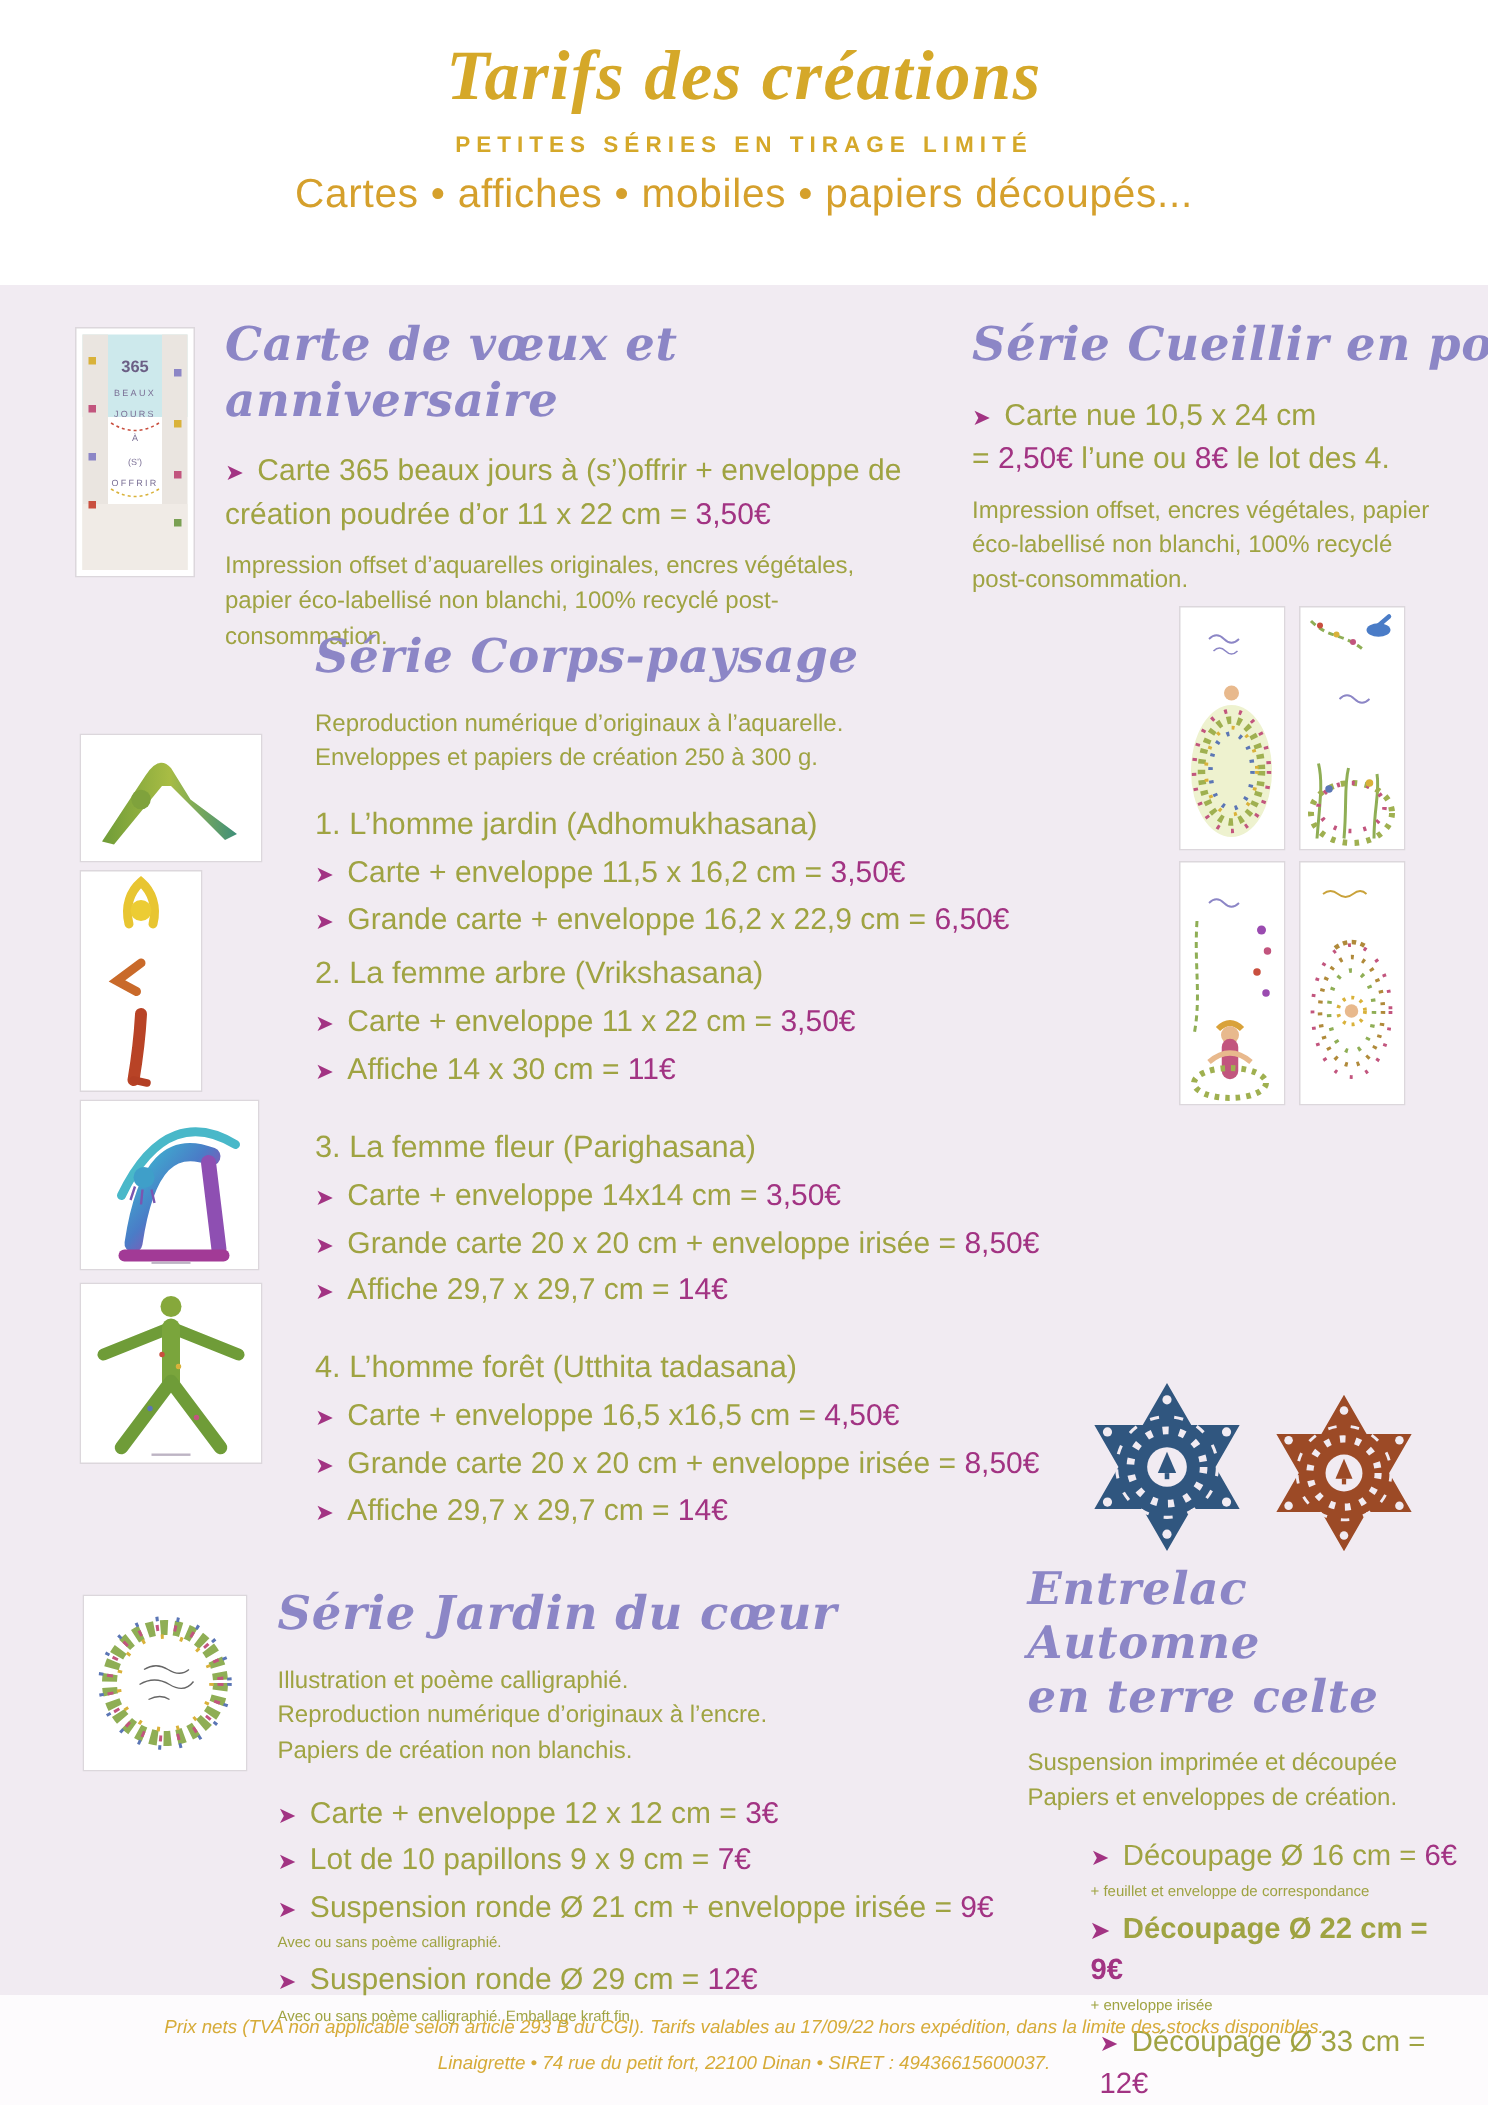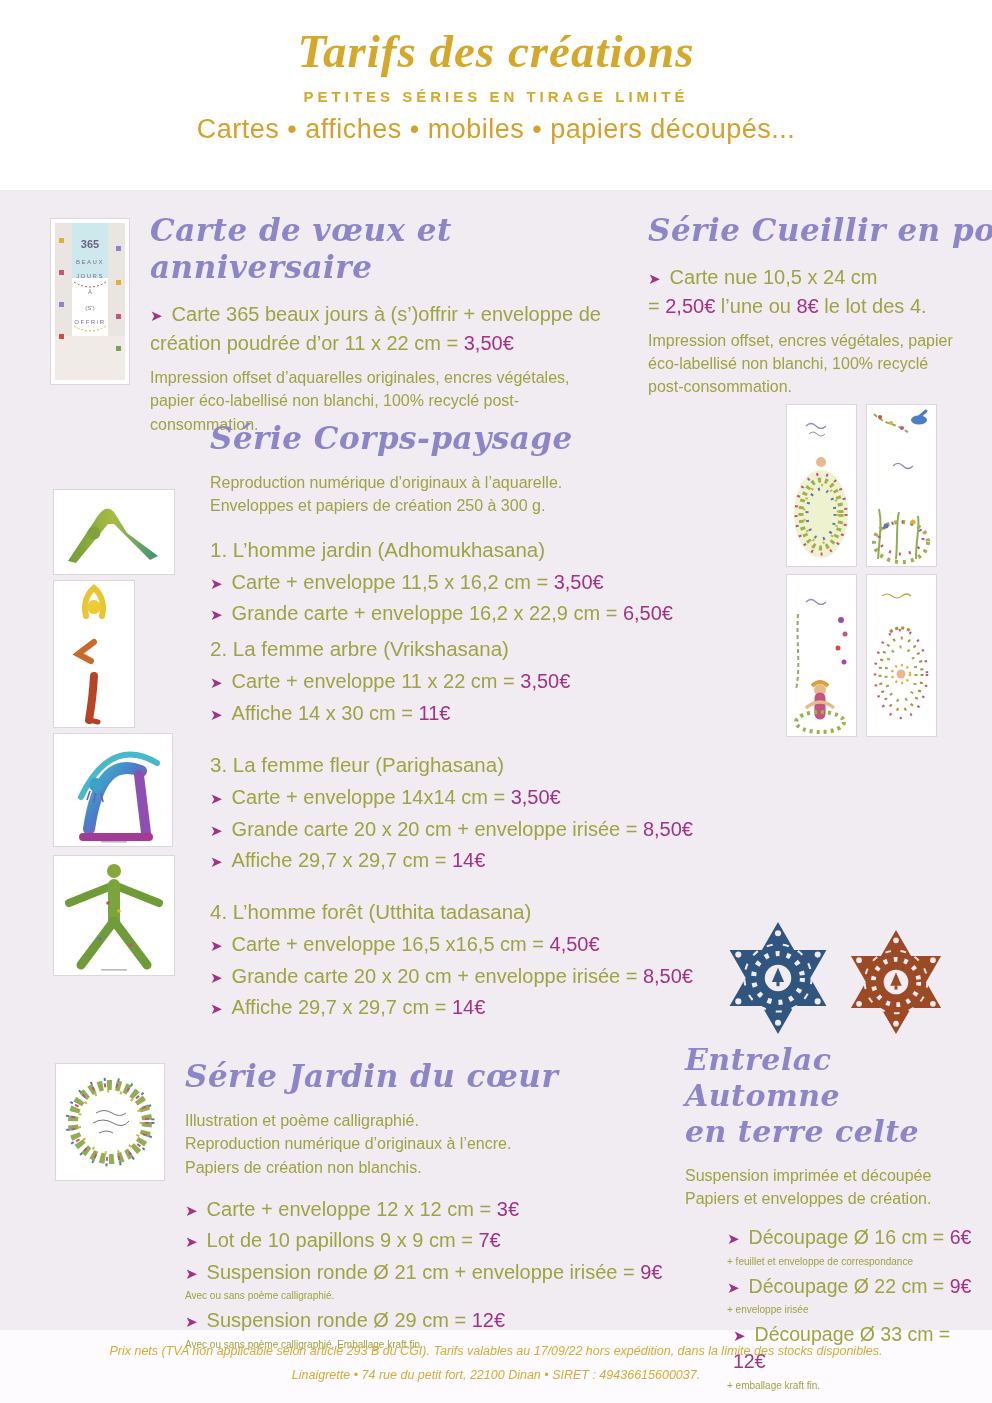--- a/index.html
+++ b/index.html
@@ -310,21 +310,21 @@
   </div>
 
   <div class="abs sec-entrelac">
     <div class="script" style="font-size:30px;font-style:italic;">Entrelac Automne</div>
     <div class="script" style="font-size:30px;">en terre celte</div>
     <div class="note gap-t">Suspension imprimée et découpée</div>
     <div class="note">Papiers et enveloppes de création.</div>
     <div style="margin-top:14px;margin-left:42px;">
       <div class="bullet" style="font-size:19.5px;"><span class="arr">➤</span><span>Découpage Ø 16 cm = </span><span class="price">6€</span></div>
       <div class="subnote">+ feuillet et enveloppe de correspondance</div>
-      <div class="bullet" style="font-size:19.5px;"><span class="arr">➤</span><span>Découpage Ø 22 cm = </span><span class="price">9€</span></div>
+      <div class="bullet" style="font-size:19.5px;font-weight:bold;"><span class="arr">➤</span><span>Découpage Ø 22 cm = </span><span class="price">9€</span></div>
       <div class="subnote">+ enveloppe irisée</div>
       <div class="bullet" style="font-size:19.5px;margin-left:6px;"><span class="arr">➤</span><span>Découpage Ø 33 cm = </span><span class="price">12€</span></div>
       <div class="subnote">+ emballage kraft fin.</div>
     </div>
   </div>
 
   <div class="ftr">
     <div>Prix nets (TVA non applicable selon article 293 B du CGI). Tarifs valables au 17/09/22 hors expédition, dans la limite des stocks disponibles.</div>
     <div>Linaigrette • 74 rue du petit fort, 22100 Dinan • SIRET : 49436615600037.</div>
   </div>

